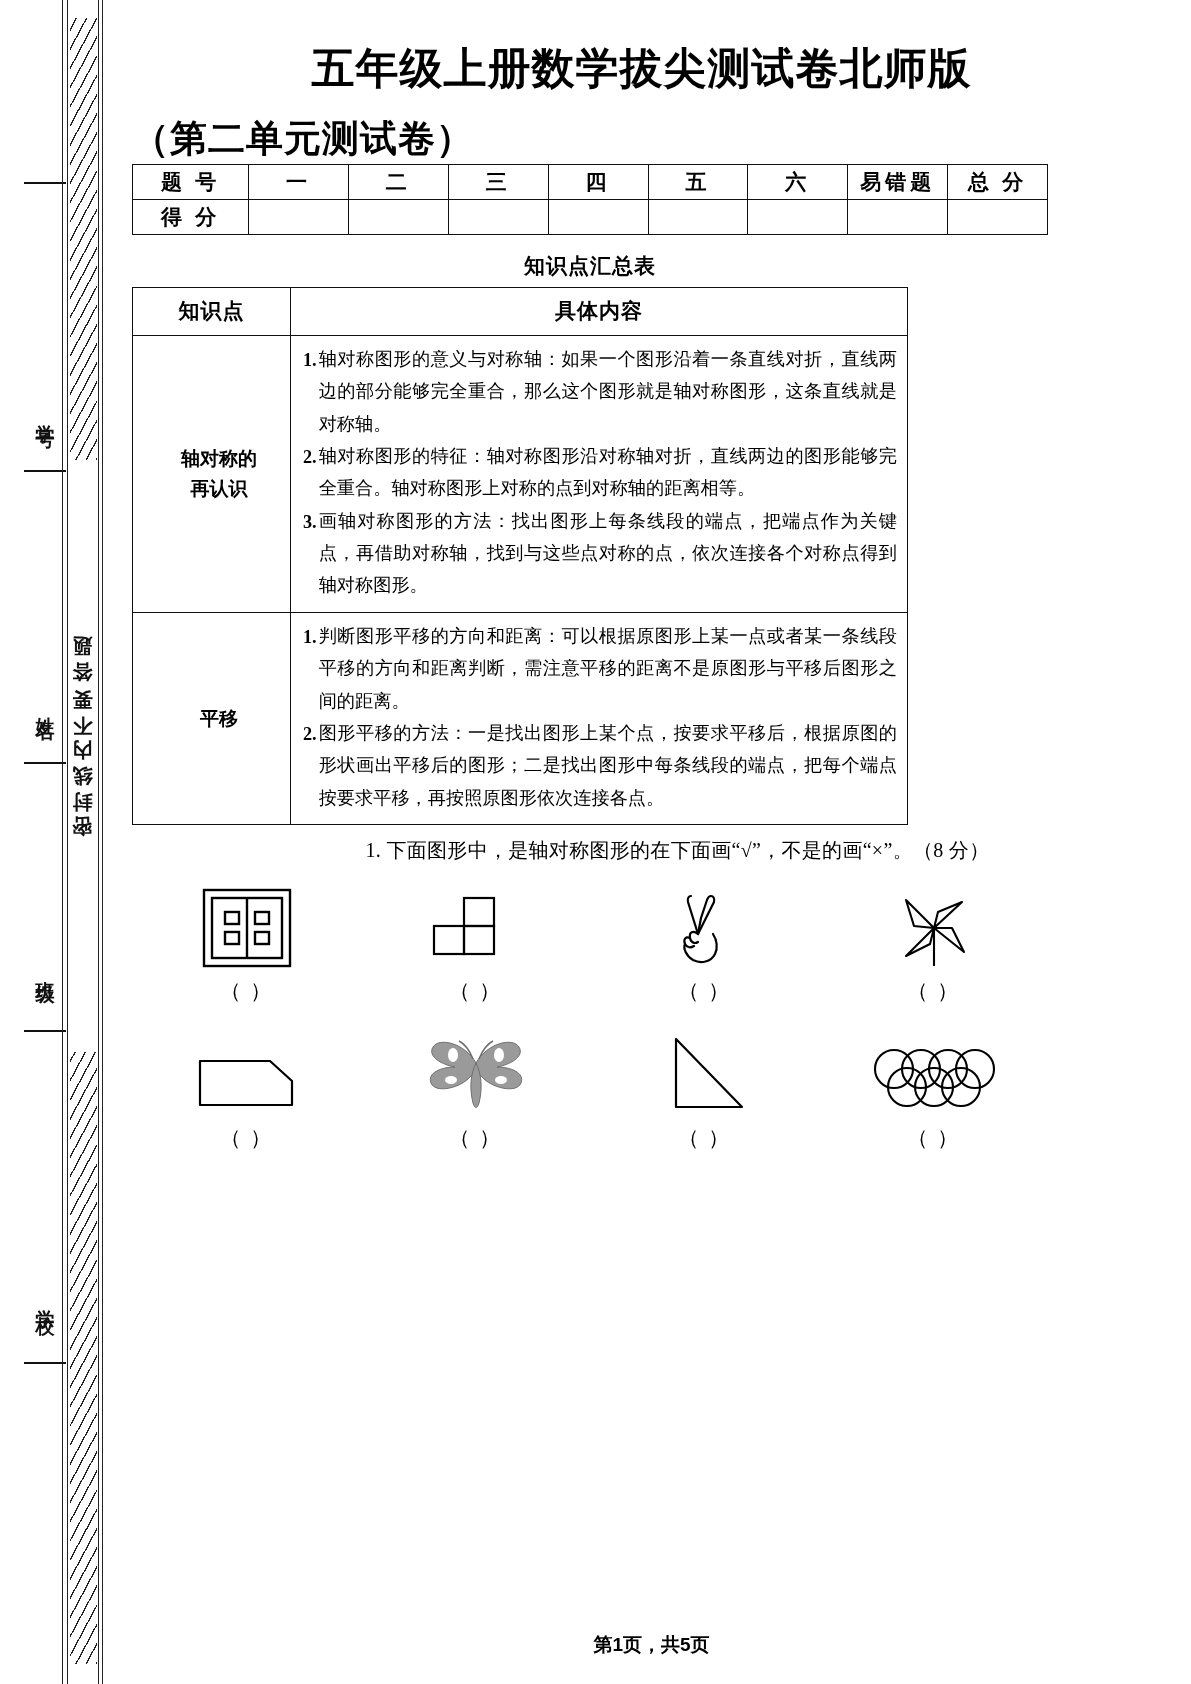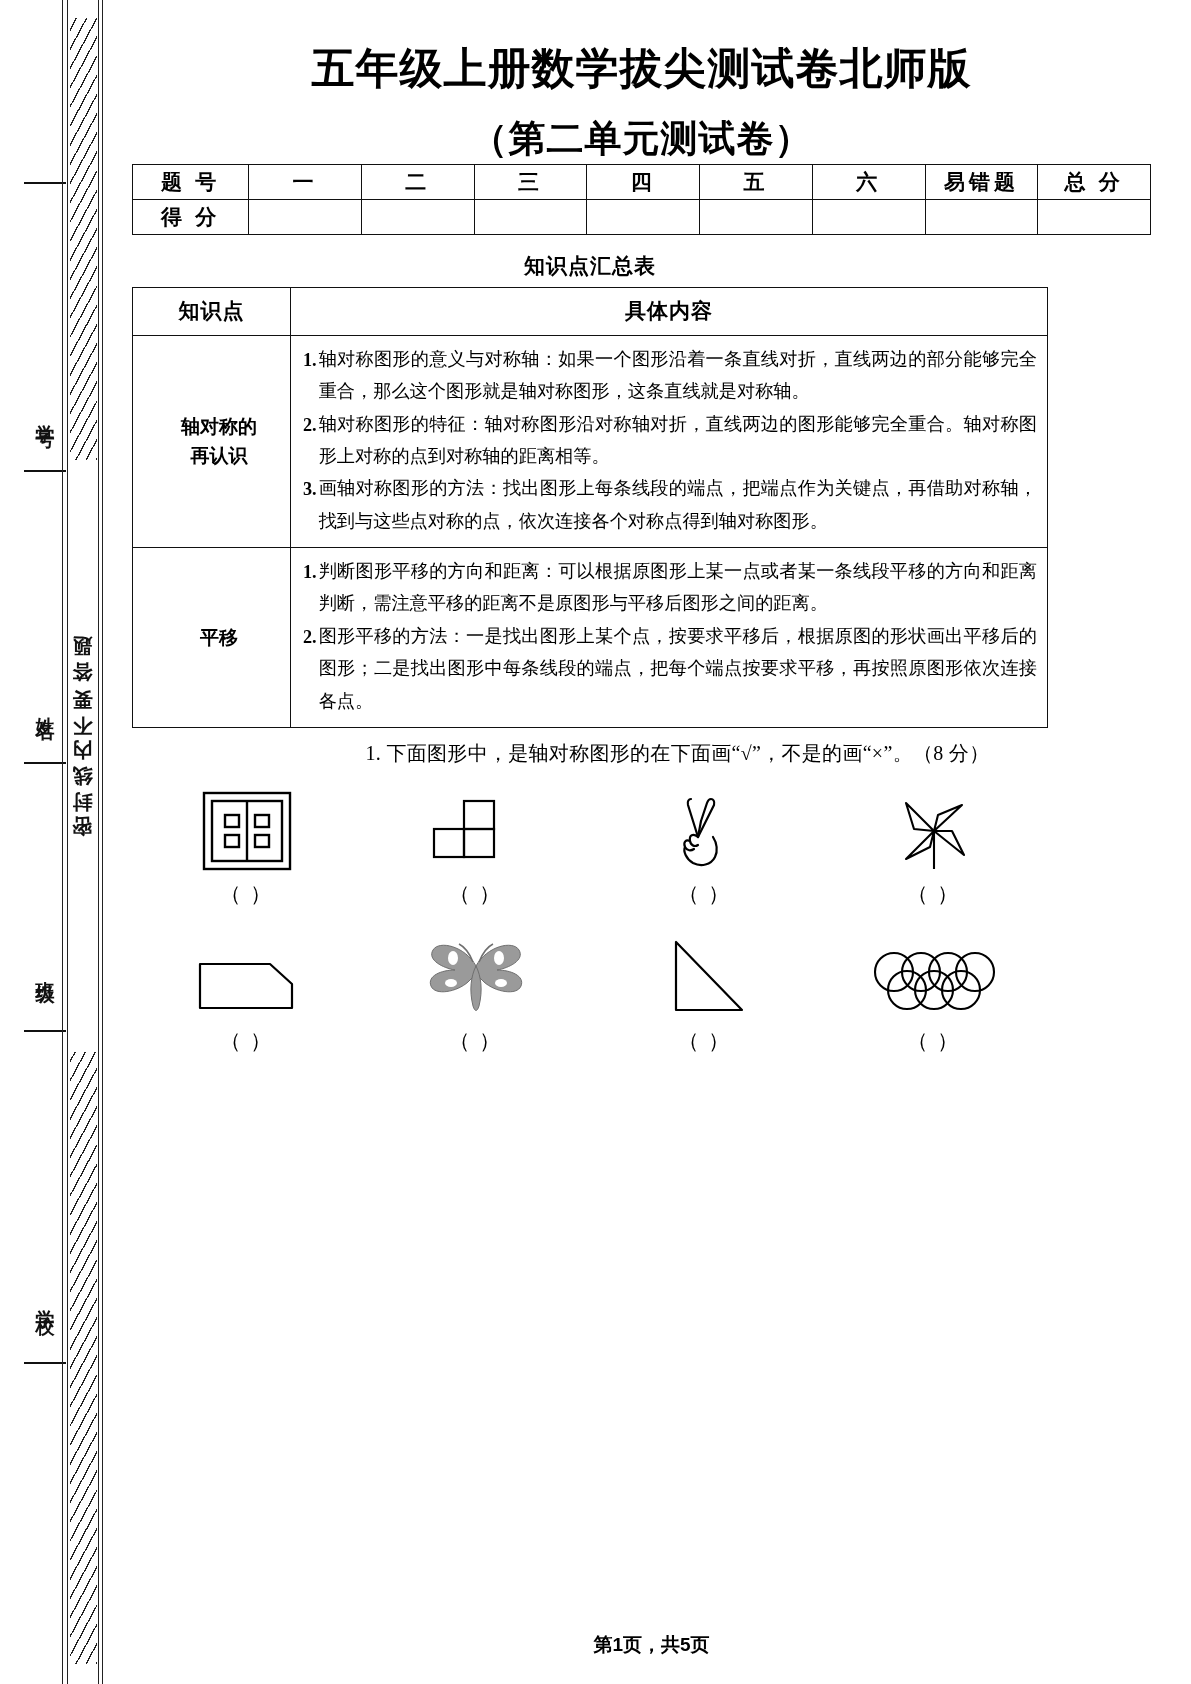--- a/index.html
+++ b/index.html
@@ -91,21 +91,20 @@
     margin: 30px 40px 0 20px;
     text-align: center;
     font-size: 43px;
     font-weight: 700;
     letter-spacing: 1px;
     line-height: 1.25;
     font-family: "Liberation Sans", "DejaVu Sans", sans-serif;
   }
   #doc-subtitle {
     margin: 18px 40px 0 20px;
-    text-align: center;
     font-size: 37px;
     font-weight: 700;
     letter-spacing: 1px;
     font-family: "Liberation Sans", "DejaVu Sans", sans-serif;
   }
   #exam-meta {
     margin: 38px 56px 8px 0;
     text-align: right;
     font-size: 22px;
     font-weight: 600;
@@ -115,21 +114,21 @@
   
   table.grid {
     border-collapse: collapse;
     table-layout: fixed;
   }
   table.grid td, table.grid th {
     border: 1.5px solid #111;
     padding: 0;
   }
   #score-table {
-    width: 1019px;
+    width: 916px;
     margin: 0 0 0 20px;
   }
   #score-table td {
     height: 35px;
     text-align: center;
     vertical-align: middle;
     font-size: 21px;
     font-weight: 600;
     letter-spacing: 4px;
     font-family: "Liberation Serif", "DejaVu Serif", serif;
@@ -139,21 +138,21 @@
   
   #kp-caption {
     margin: 17px 0 7px 20px;
     width: 916px;
     text-align: center;
     font-size: 21px;
     font-weight: 700;
     letter-spacing: 1px;
   }
   #kp-table {
-    width: 916px;
+    width: 776px;
     margin: 0 0 0 20px;
   }
   #kp-table td { vertical-align: middle; }
   #kp-table td.kp-head {
     height: 48px;
     text-align: center;
     font-size: 21px;
     font-weight: 700;
     letter-spacing: 1px;
   }

